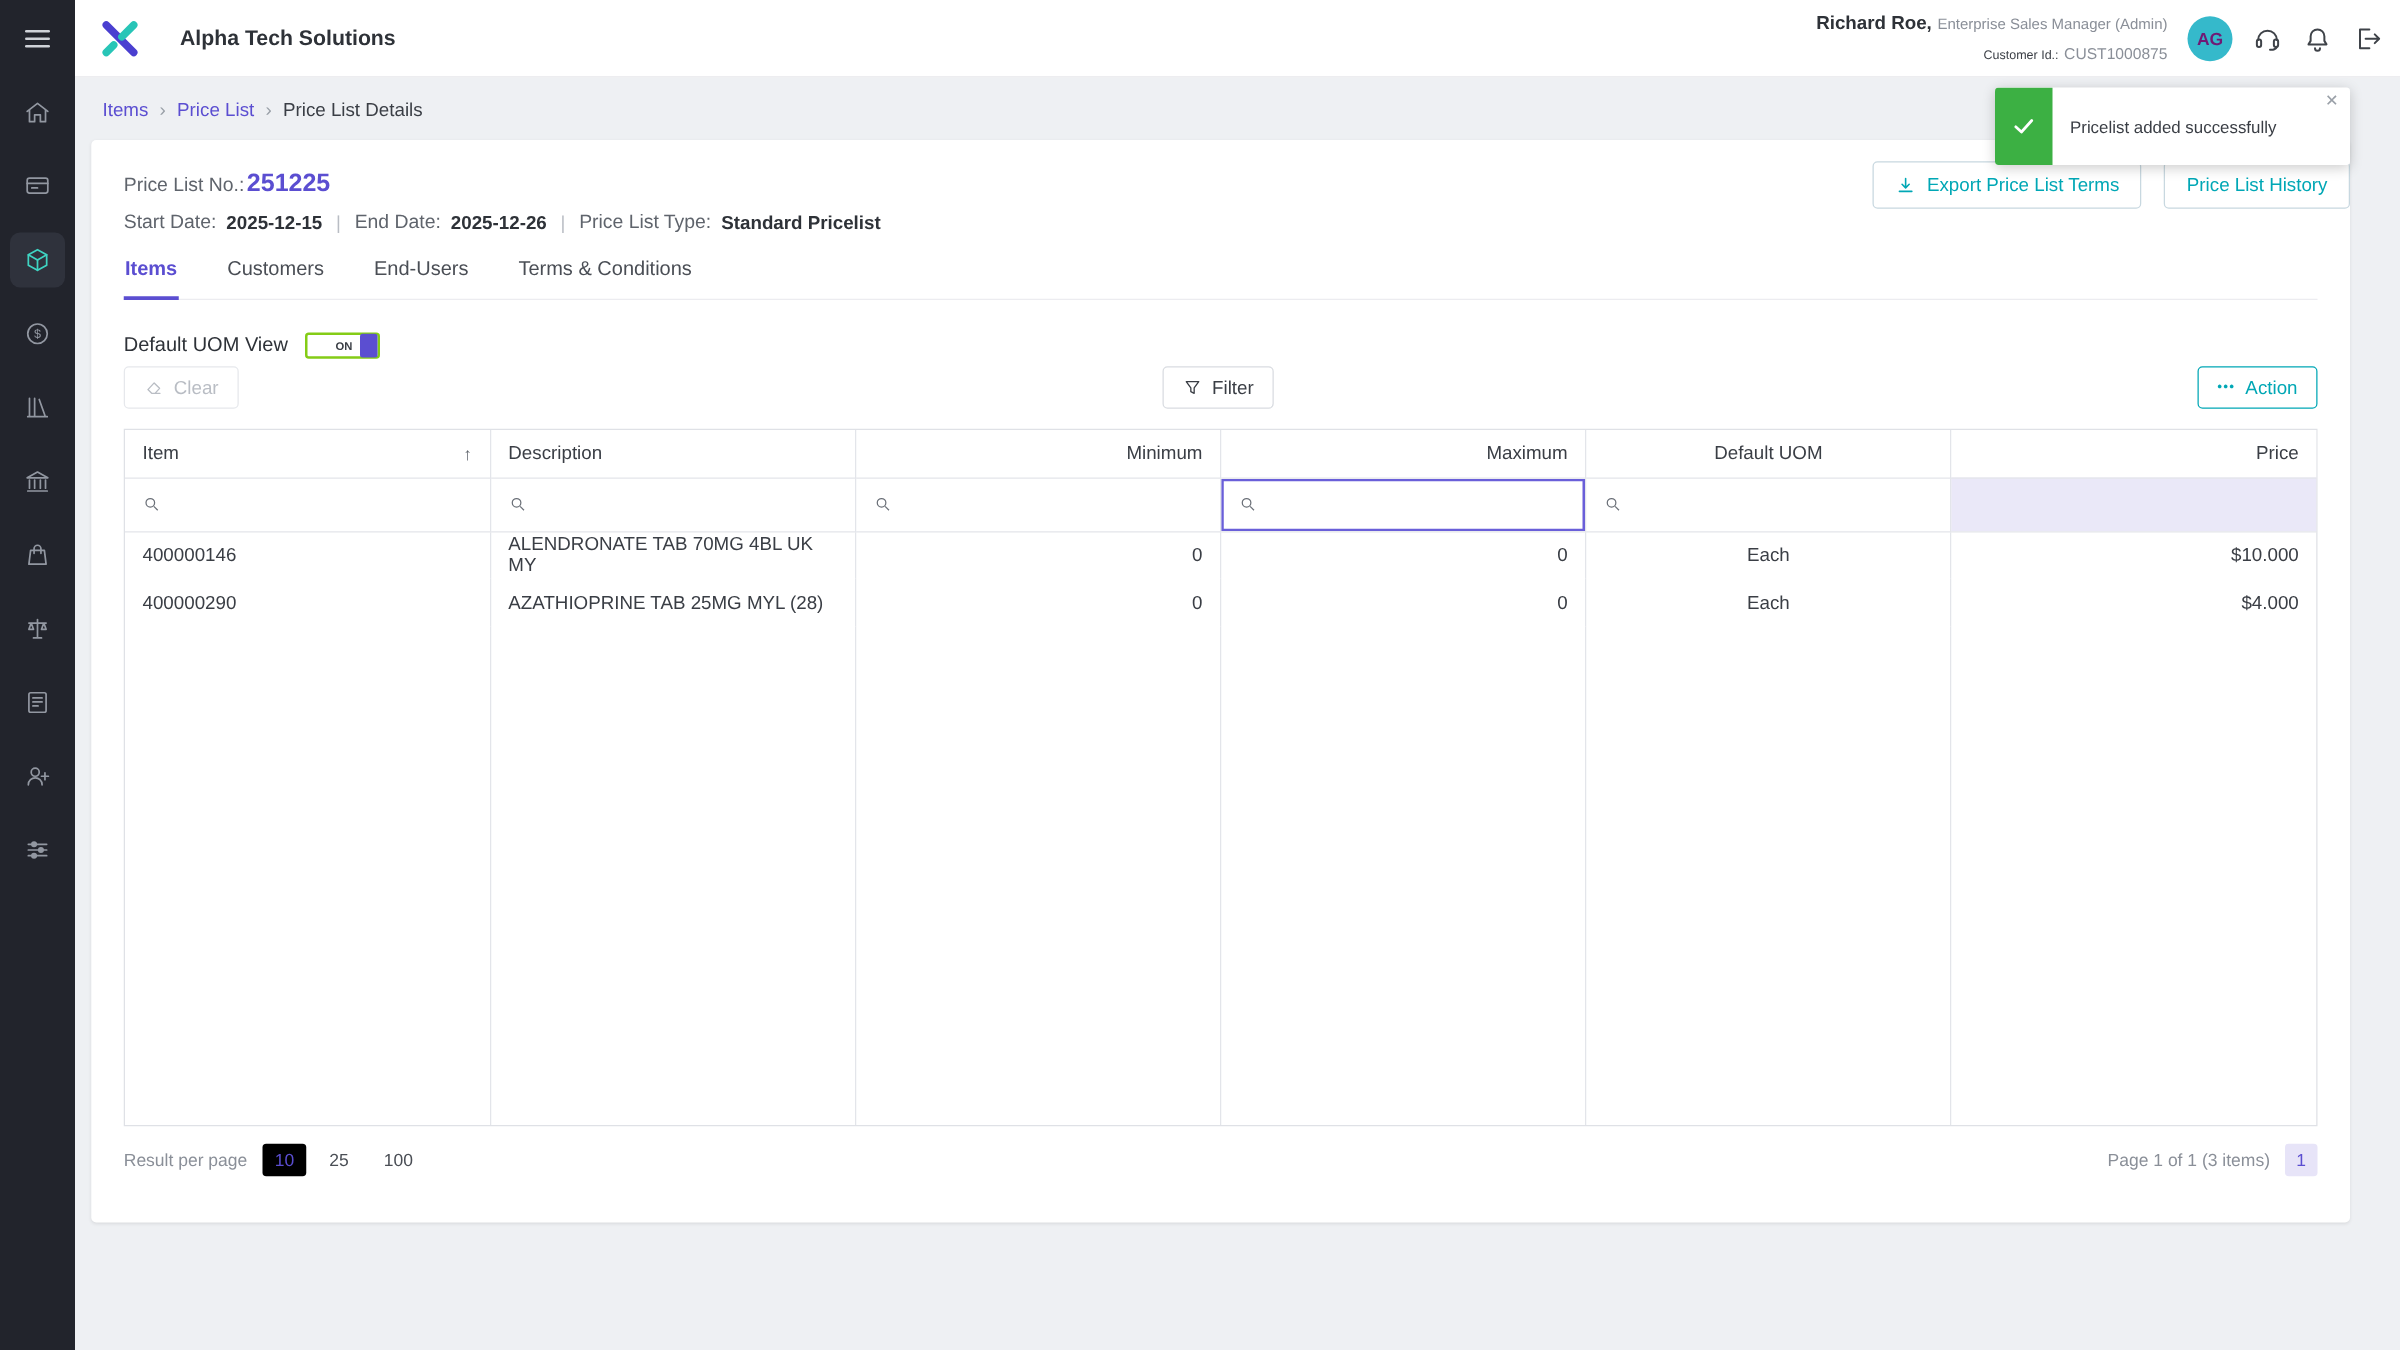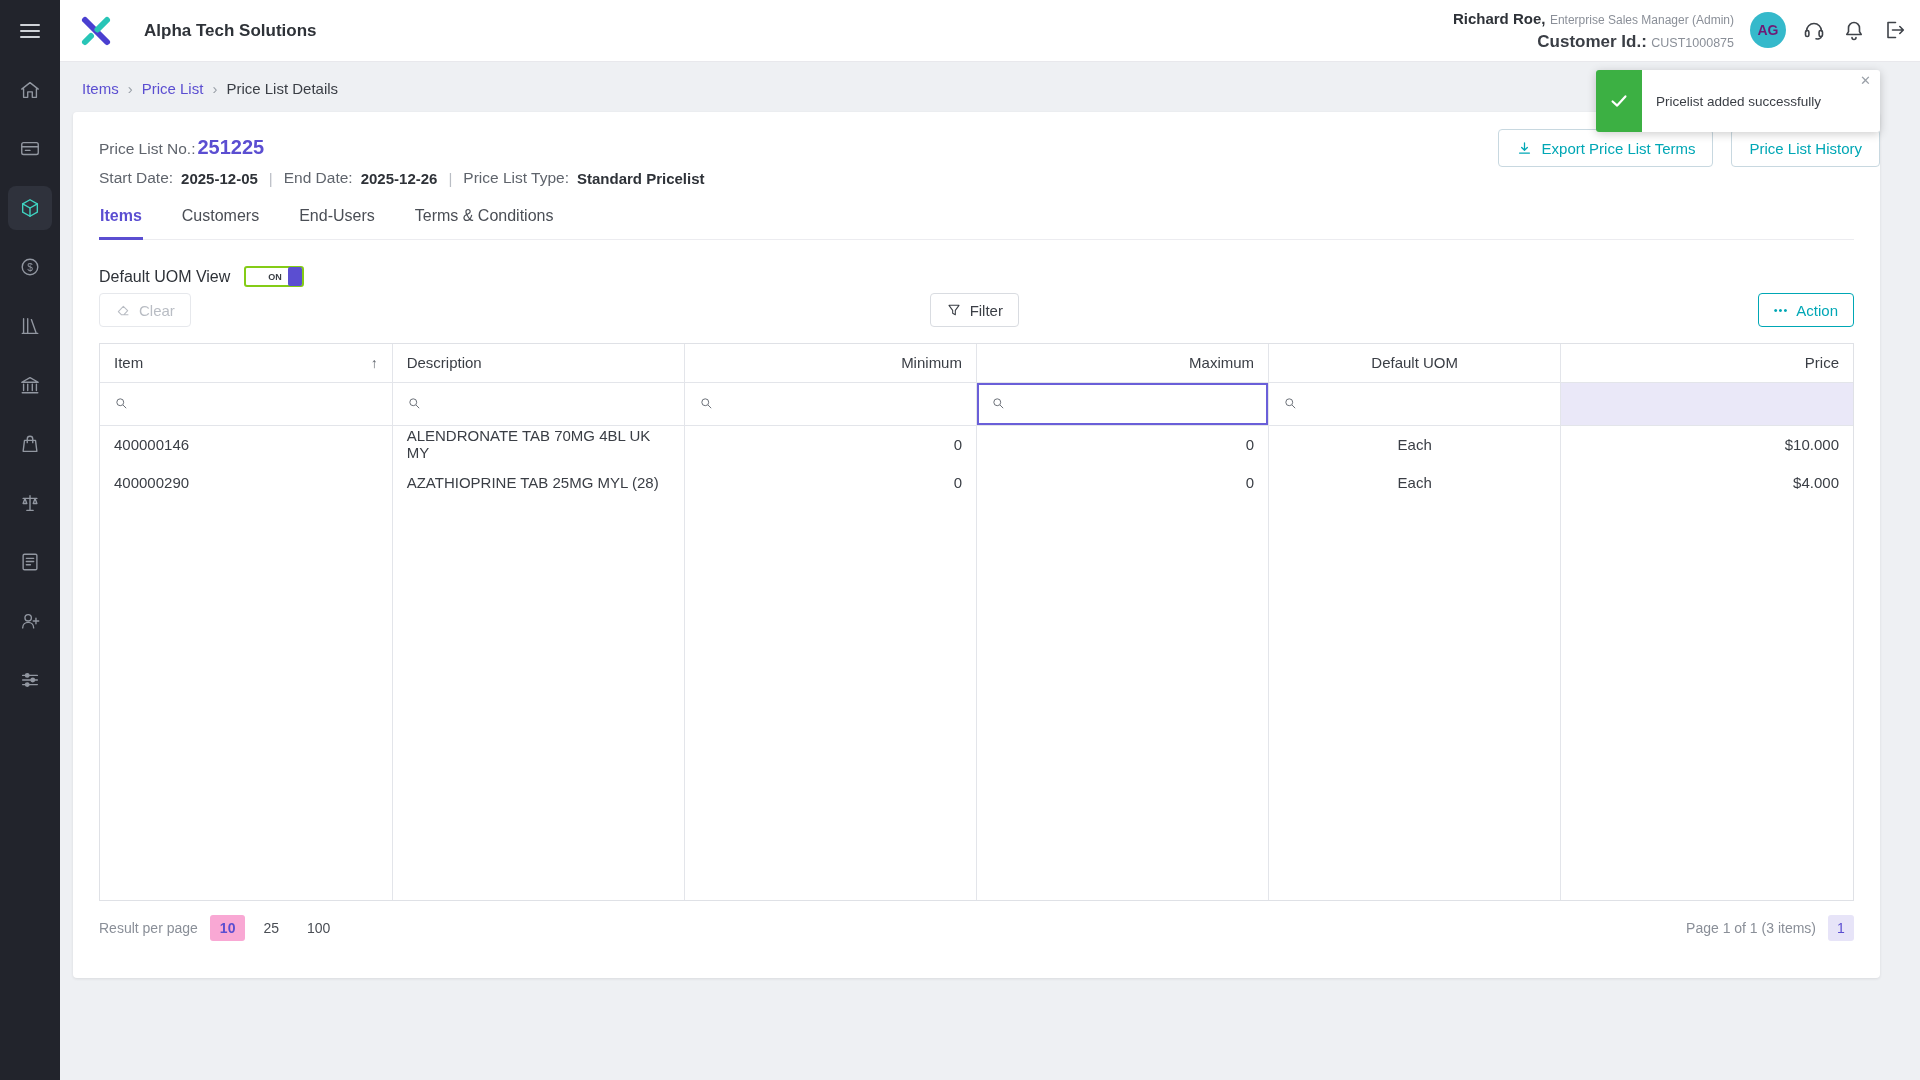--- a/index.html
+++ b/index.html
@@ -19,21 +19,21 @@
 
   
   .main { flex:1; display:flex; flex-direction:column; min-width:0; }
   .topbar { height:62px; background:#fff; border-bottom:1px solid #e8e8ec; display:flex; align-items:center; padding:0 14px 0 18px; position:relative; z-index:2; }
   .logo { width:36px; height:36px; margin-right:30px; cursor:pointer; }
   .company { font-size:17px; font-weight:bold; color:#2e3238; }
   .topbar-right { margin-left:auto; display:flex; align-items:center; gap:16px; }
   .user-text { text-align:right; line-height:1.45; }
   .user-name { font-size:15px; font-weight:bold; color:#2e3238; }
   .user-role { font-size:12px; color:#8a8f98; }
-  .cust-label { font-size:17px; font-weight:bold; color:#3a3e45; }
+  .cust-label { font-size:10px; font-weight:normal; color:#3a3e45; }
   .cust-val { font-size:12.5px; color:#8a8f98; }
   .avatar { width:36px; height:36px; border-radius:50%; background:#35b9cb; color:#701a75; font-size:14px; font-weight:bold;
     display:flex; align-items:center; justify-content:center; cursor:pointer; flex-shrink:0; }
   .top-icon { width:24px; height:24px; color:#3f4349; cursor:pointer; }
   .top-icon svg { stroke:currentColor; fill:none; stroke-width:1.6; stroke-linecap:round; stroke-linejoin:round; width:24px; height:24px; }
 
   
   .content { flex:1; padding:16px 40px 0 13px; position:relative; }
   .breadcrumb { display:flex; align-items:center; gap:9px; font-size:15px; margin:2px 0 15px 9px; }
   .crumb-link { color:#5b4ed1; cursor:pointer; }
@@ -92,21 +92,21 @@
   td.focused { box-shadow:inset 0 0 0 2px #6a5fd9; }
   td.price-filter { background:#eae8f8; }
   .data-row td { height:38px; font-size:15px; color:#3a3e45; cursor:default; }
   .al { text-align:left; } .ar { text-align:right; } .ac { text-align:center; }
   .filler-row td { height:auto; }
 
   
   .table-footer { display:flex; align-items:center; margin-top:14px; padding-bottom:18px; }
   .rpp-label { font-size:14px; color:#8a8f98; margin-right:12px; }
   .rpp-opt { font-size:14px; color:#4a4e55; padding:5px 10px; border-radius:3px; cursor:pointer; margin-right:8px; }
-  .rpp-opt.selected { background:#f9a8d4; color:#5b4ed1; font-weight:bold; }
+  .rpp-opt.selected { background:#000000; color:#5b4ed1; font-weight:normal; }
   .page-info { margin-left:auto; font-size:14px; color:#8a8f98; margin-right:12px; }
   .page-num { min-width:26px; height:26px; display:flex; align-items:center; justify-content:center;
     background:#e7e4f8; color:#5b4ed1; font-size:14px; border-radius:3px; cursor:pointer; }
 
   
   .toast { position:fixed; top:70px; right:40px; width:284px; height:62px; background:#fff; border-radius:3px;
     box-shadow:0 2px 10px rgba(0,0,0,0.2); display:flex; z-index:20; overflow:hidden; }
   .toast-green { width:46px; background:#3cb043; display:flex; align-items:center; justify-content:center; flex-shrink:0; }
   .toast-green svg { stroke:#fff; fill:none; stroke-width:2.4; stroke-linecap:round; stroke-linejoin:round; }
   .toast-msg { flex:1; display:flex; align-items:center; padding:0 14px; font-size:13.5px; color:#3a3e45; }
@@ -261,21 +261,21 @@
             <span>Price List History</span>
           </button>
         </div>
 
         <div class="line1">
           <span class="lbl">Price List No.:</span>
           <span class="pl-no">251225</span>
         </div>
         <div class="line3">
           <span class="lbl">Start Date:</span>
-          <span class="val">2025-12-05</span>
+          <span class="val">2025-12-15</span>
           <span class="pipe">|</span>
           <span class="lbl">End Date:</span>
           <span class="val">2025-12-26</span>
           <span class="pipe">|</span>
           <span class="lbl">Price List Type:</span>
           <span class="val">Standard Pricelist</span>
         </div>
 
         <div class="tabs">
           <div class="tab active">Items</div>

